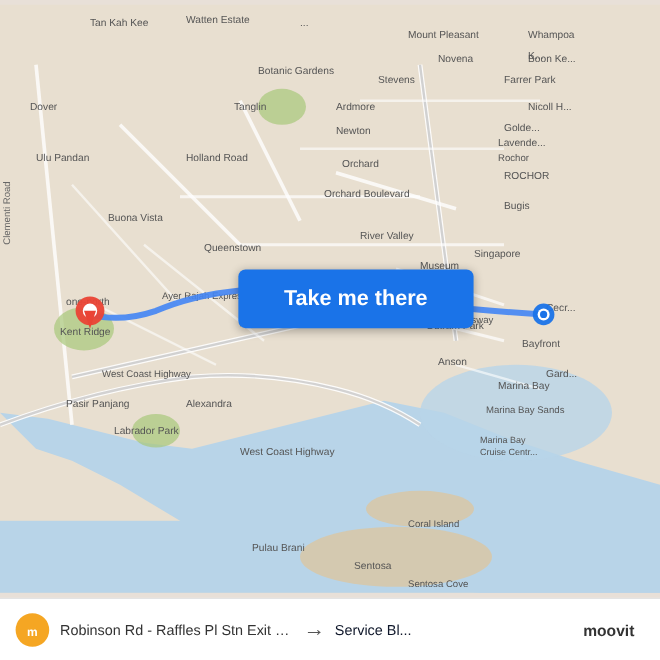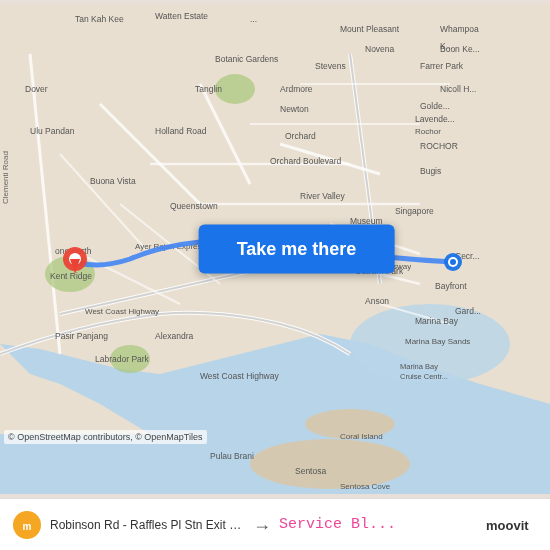--- a/index.html
+++ b/index.html
@@ -72,26 +72,25 @@
     }
 
     #footer-arrow {
       font-size: 18px;
       color: #555;
       flex-shrink: 0;
     }
 
     #footer-to {
       flex: 1;
-      font-size: 15px;
-      color: #ec4899;
+      font-size: 12px;
+      color: #0f172a;
       overflow: hidden;
       text-overflow: ellipsis;
       white-space: nowrap;
-      font-family: Liberation Mono, monospace;
     }
 
     #moovit-logo {
       flex-shrink: 0;
       display: flex;
       margin-left: 4px;
     }
 
     #attribution {
       position: absolute;
@@ -234,23 +233,20 @@
       <circle cx="453" cy="258" r="3" fill="#1a73e8"></circle>
 
     </svg>
 
     
     <div id="button-overlay">
       <button id="take-me-there-button">Take me there</button>
     </div>
 
     
-    <div id="attribution">
-      <span>© OpenStreetMap contributors, © OpenMapTiles</span>
-    </div>
 
   </div>
 
   <div id="footer">
 
     <div id="footer-logo">
       <svg width="30" height="30" viewBox="0 0 30 30">
         <circle cx="15" cy="15" r="14" fill="#f5a623"></circle>
         <text x="15" y="20" text-anchor="middle" font-size="10" font-weight="bold" fill="white" font-family="Arial">m</text>
       </svg>

